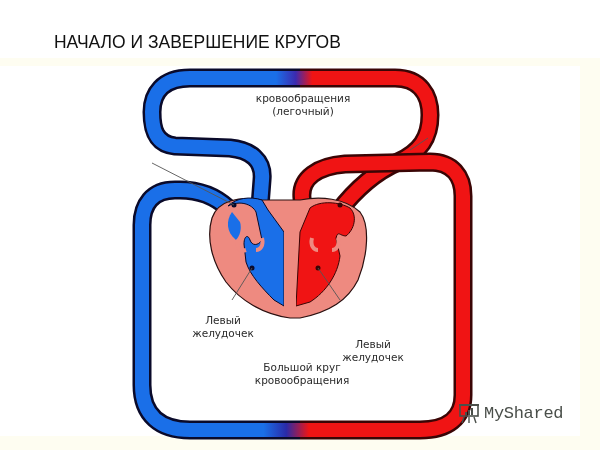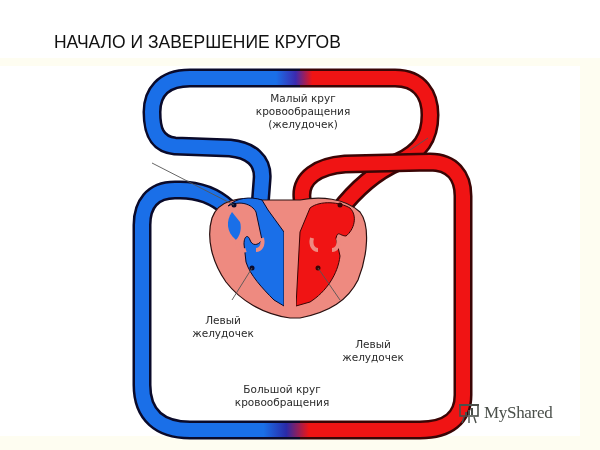--- a/index.html
+++ b/index.html
@@ -63,21 +63,21 @@
     }
     .label.left-align { text-align: left; }
     .watermark {
       position: absolute;
       left: 458px; top: 402px;
       display: flex;
       align-items: center;
       gap: 4px;
     }
     .watermark-text {
-      font-family: Liberation Serif, serif;
+      font-family: Liberation Mono, monospace;
       font-size: 17px;
       color: #4a4f4a;
       letter-spacing: -0.3px;
     }
   </style>
 </head>
 <body>
 
 <div class="page">
   <div class="header-band"></div>
@@ -148,38 +148,37 @@
 
     <g stroke="#555" stroke-width="0.9" fill="none">
       <line x1="152" y1="163" x2="234" y2="205"></line>
       <line x1="428" y1="138" x2="410" y2="150"></line>
       <line x1="252" y1="268" x2="232" y2="300"></line>
       <line x1="318" y1="268" x2="340" y2="300"></line>
     </g>
   </svg>
 
   <div class="label" style="left:228px; top:92px; width:150px;">
-    <div>Малый круг</div>
     <div>кровообращения</div>
-    <div>(желудочек)</div>
+    <div>(легочный)</div>
   </div>
 
 
 
   <div class="label" style="left:178px; top:314px; width:90px;">
     <div>Левый</div>
     <div>желудочек</div>
   </div>
 
   <div class="label" style="left:328px; top:314px; width:90px;margin-top:24px;">
     <div>Левый</div>
     <div>желудочек</div>
   </div>
 
-  <div class="label" style="left:207px; top:361px; width:150px;margin-top:22px;">
+  <div class="label" style="left:227px; top:361px; width:150px;">
     <div>Большой круг</div>
     <div>кровообращения</div>
   </div>
 
   <div class="watermark">
     <svg width="22" height="22" viewBox="0 0 22 22">
       <rect x="2" y="3" width="18" height="11" fill="none" stroke="#4a4f4a" stroke-width="1.6"></rect>
       <line x1="1" y1="3" x2="21" y2="3" stroke="#4a4f4a" stroke-width="2"></line>
       <rect x="7" y="10" width="2" height="3" fill="#4a4f4a"></rect>
       <rect x="10" y="8" width="2" height="5" fill="#4a4f4a"></rect>

